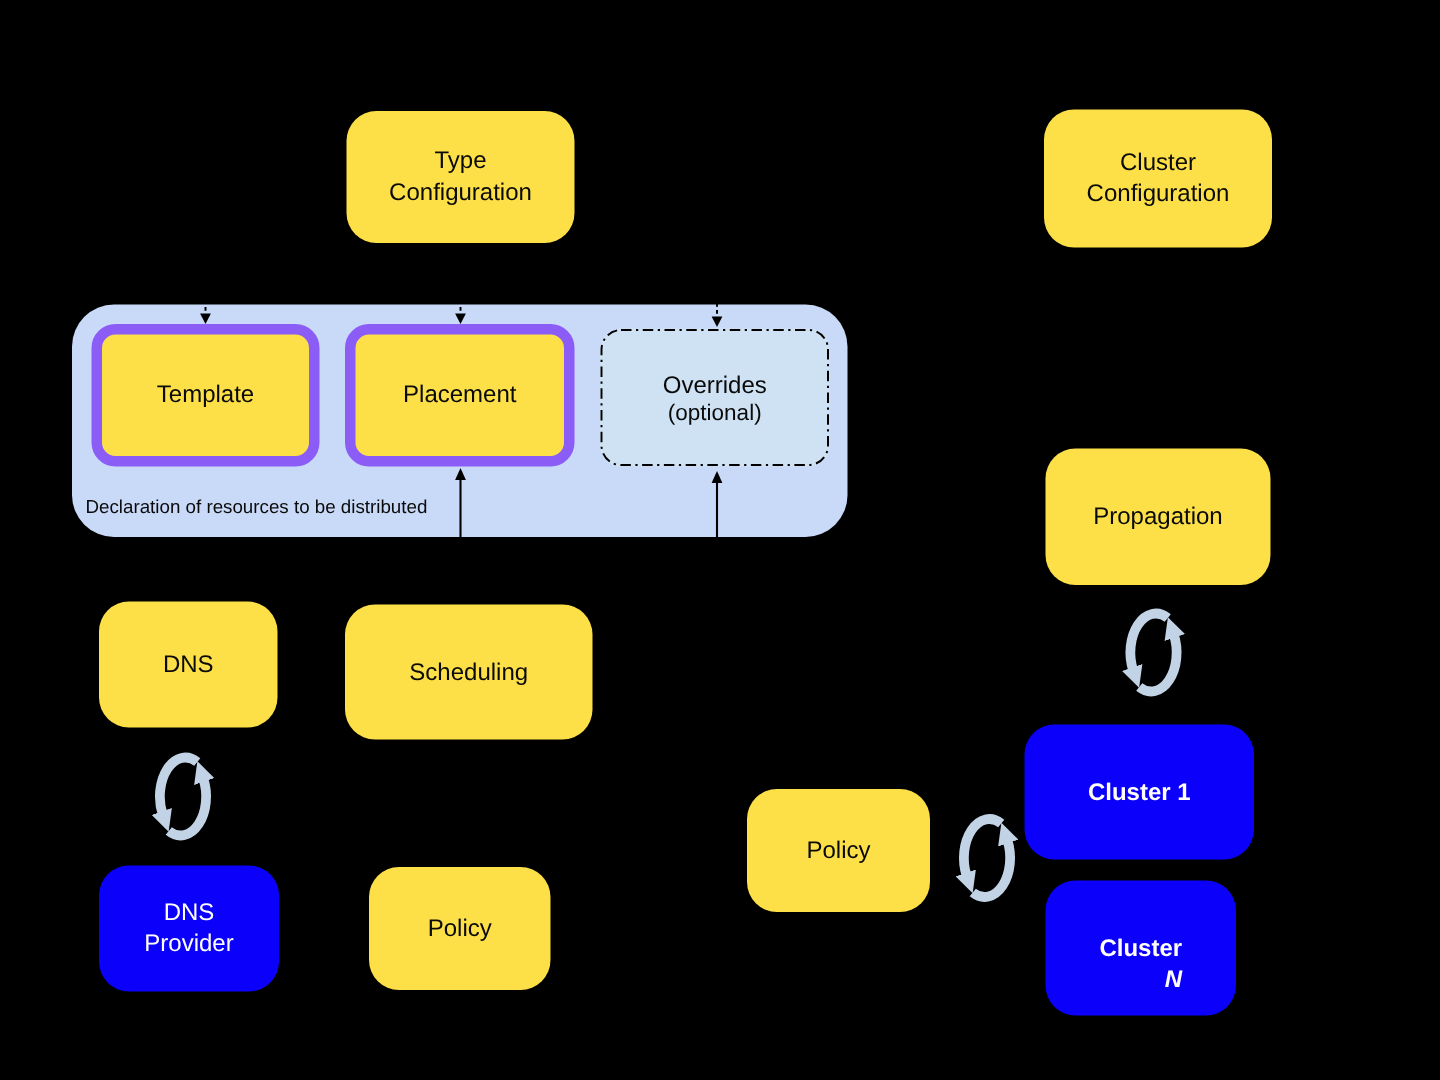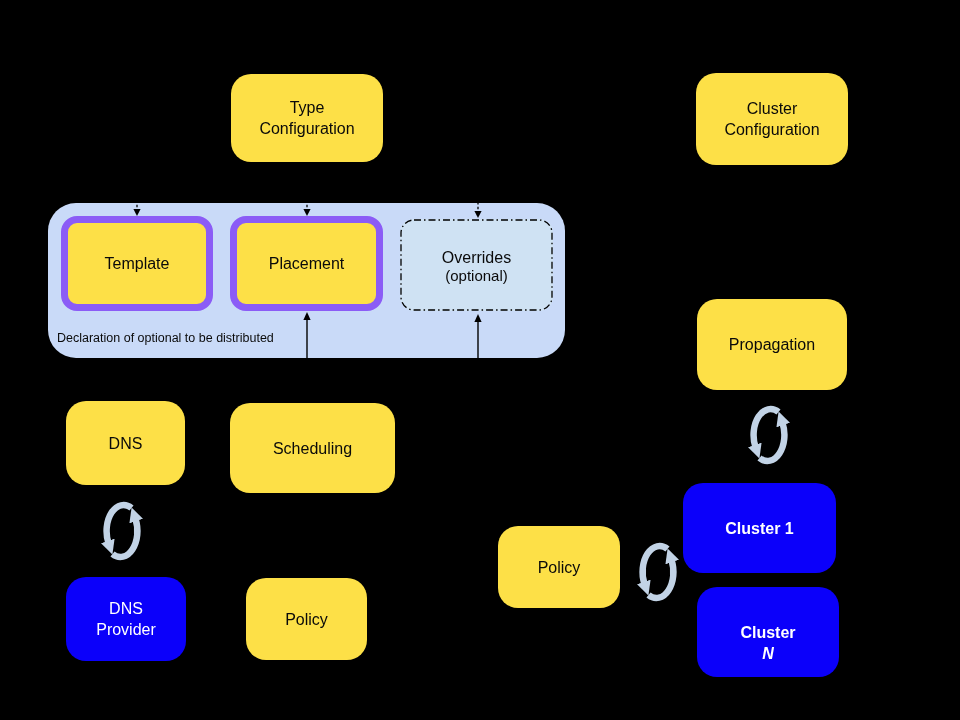--- a/index.html
+++ b/index.html
@@ -63,38 +63,38 @@
   <div class="node" style="left:400px; top:219px; width:153px; height:92px; background:#cfe2f3; border-radius:14px;">
     <svg class="dash-rect" width="153" height="92">
       <rect x="1" y="1" width="151" height="90" rx="13" ry="13" fill="none" stroke="#000" stroke-width="1.3" stroke-dasharray="7,3,1.5,3"></rect>
     </svg>
     <div class="overrides-content">
       <div>Overrides</div>
       <div class="overrides-sub">(optional)</div>
     </div>
   </div>
 
-  <div class="group-caption" style="left:57px; top:331px;">Declaration of optional to be distributed</div>
+  <div class="group-caption" style="left:57px; top:331px;">Declaration of resources to be distributed</div>
 
   <div class="node" style="left:66px; top:401px; width:119px; height:84px;">DNS</div>
 
   <div class="node" style="left:230px; top:403px; width:165px; height:90px;">Scheduling</div>
 
   <div class="node node--blue" style="left:66px; top:577px; width:120px; height:84px;">DNS
 Provider</div>
 
   <div class="node" style="left:697px; top:299px; width:150px; height:91px;">Propagation</div>
 
   <div class="node" style="left:246px; top:578px; width:121px; height:82px;">Policy</div>
 
   <div class="node" style="left:498px; top:526px; width:122px; height:82px;">Policy</div>
 
   <div class="node node--blue node--bold" style="left:683px; top:483px; width:153px; height:90px;">Cluster 1</div>
 
-  <div class="node node--blue node--bold" style="left:697px; top:587px; width:142px; height:90px;">
+  <div class="node node--blue node--bold" style="left:697px; top:587px; width:127px; height:90px;text-align:right;">
     <div>
       <span>Cluster</span>
       <span class="it">N</span>
     </div>
   </div>
 
   <svg class="sync" style="left:96px; top:495px;" width="52" height="72" viewBox="0 0 52 70">
     <defs>
       <marker id="m1" viewBox="0 0 10 10" refX="1.5" refY="5" markerWidth="2.2" markerHeight="2.2" orient="auto">
         <path d="M0,0 L10,5 L0,10 z" fill="#c2d3e6"></path>

